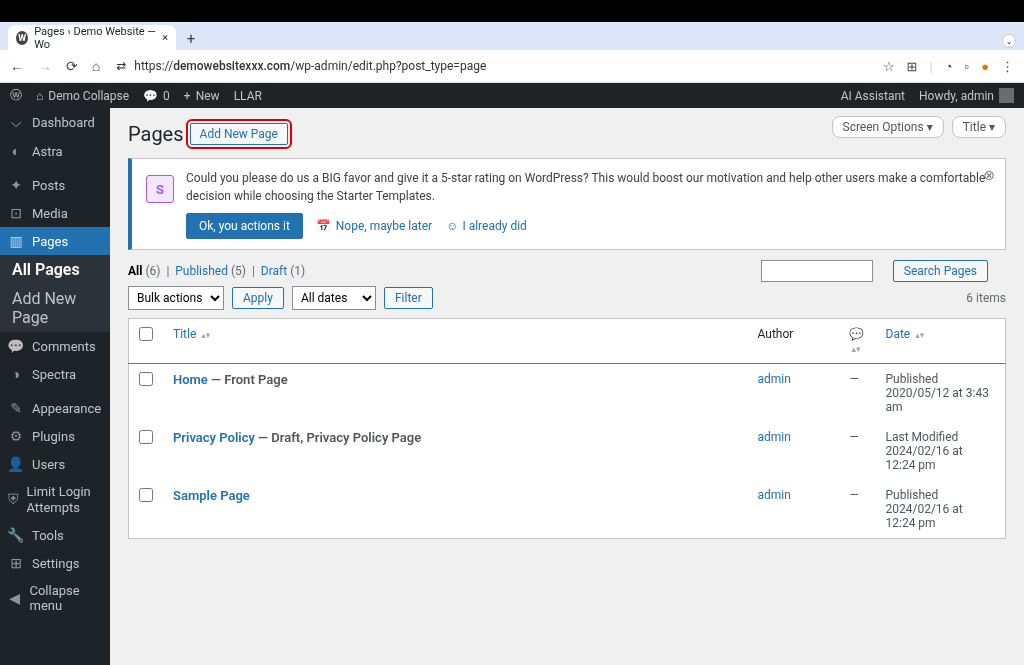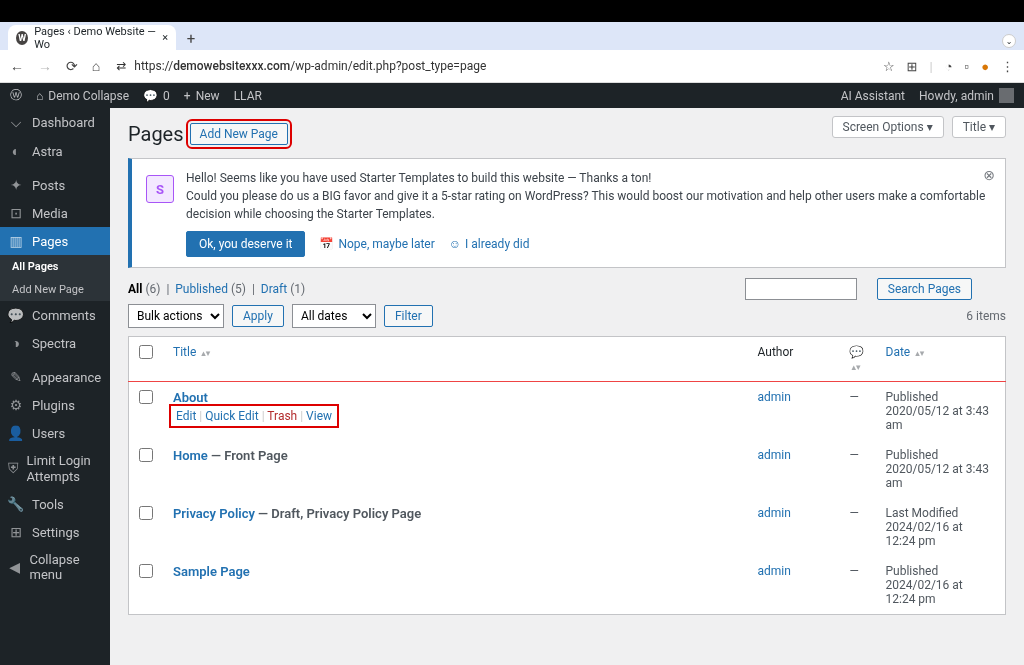--- a/index.html
+++ b/index.html
@@ -18,42 +18,42 @@
   .chrome-dropdown{position:absolute;top:34px;right:8px;width:14px;height:14px;background:#fff;border:1px solid #ccc;border-radius:50%;display:flex;align-items:center;justify-content:center;font-size:8px;}
   .adminbar{background:#1d2327;height:25px;color:#c3c4c7;display:flex;align-items:center;font-size:12px;padding:0 10px;justify-content:space-between;}
   .adminbar-left,.adminbar-right{display:flex;align-items:center;gap:14px;}
   .adminbar-item{display:flex;align-items:center;gap:5px;}
   .avatar{width:15px;height:15px;background:#696c70;display:inline-block;}
   .wp-body{display:flex;height:calc(665px - 22px - 28px - 33px - 25px);}
   .sidebar{width:110px;background:#1d2327;color:#c3c4c7;font-size:13px;flex-shrink:0;}
   .menu-item{padding:6px 8px;display:flex;align-items:center;gap:8px;cursor:pointer;}
   .menu-item.active{background:#2271b1;color:#fff;position:relative;}
   .menu-item.active::after{content:"";position:absolute;right:-5px;top:50%;transform:translateY(-50%);border:5px solid transparent;border-right-color:#f0f0f1;}
-  .submenu{background:#2c3338;font-size:11px;}
+  .submenu{background:#2c3338;font-size:16px;}
   .submenu-item{padding:5px 8px 5px 12px;}
   .submenu-item.cur{color:#fff;font-weight:600;}
   .menu-icon{width:16px;display:inline-flex;justify-content:center;font-size:14px;opacity:.7;}
   .content{flex:1;padding:14px 18px;overflow-y:auto;position:relative;}
   .heading-row{display:flex;align-items:center;gap:6px;margin-bottom:12px;}
   h1{font-size:20px;font-weight:400;}
   .add-new-btn{border:1px solid #2271b1;color:#2271b1;background:#f6f7f7;padding:3px 9px;font-size:12px;border-radius:2px;cursor:pointer;}
   .red-box{outline:2px solid #d00;outline-offset:2px;}
   .top-btns{position:absolute;top:8px;right:18px;display:flex;gap:8px;}
-  .screen-btn{background:#fff;border:1px solid #c3c4c7;padding:3px 10px;font-size:12px;border-radius:3px;color:#50575e;cursor:pointer;}
+  .screen-btn{background:#fff;border:1px solid #c3c4c7;padding:3px 10px;font-size:12px;border-radius:8px;color:#50575e;cursor:pointer;}
   .notice{background:#fff;border:1px solid #c3c4c7;border-left:4px solid #2271b1;padding:10px 14px;display:flex;gap:12px;position:relative;margin-bottom:14px;align-items:flex-start;}
   .notice-logo{width:28px;height:28px;background:#f3e8ff;border:1px solid #a855f7;border-radius:3px;display:flex;align-items:center;justify-content:center;color:#a855f7;font-weight:bold;flex-shrink:0;margin-top:6px;}
   .notice-text{font-size:12px;color:#3c434a;line-height:1.5;}
   .notice-actions{display:flex;gap:14px;align-items:center;margin-top:8px;}
   .btn-primary{background:#2271b1;color:#fff;border:1px solid #2271b1;padding:5px 12px;font-size:12px;border-radius:2px;cursor:pointer;}
   .btn-link{color:#2271b1;font-size:12px;display:flex;align-items:center;gap:4px;cursor:pointer;}
   .dismiss{position:absolute;top:8px;right:10px;color:#787c82;font-size:14px;cursor:pointer;}
   .subsubsub{font-size:12px;color:#646970;margin-bottom:8px;}
   .subsubsub a{color:#2271b1;text-decoration:none;}
   .subsubsub .current{color:#000;font-weight:700;}
-  .search-box{position:absolute;right:34px;display:flex;gap:20px;}
+  .search-box{position:absolute;right:18px;display:flex;gap:20px;}
   .search-box input{border:1px solid #8c8f94;padding:3px;width:112px;font-size:12px;}
   .btn-sec{background:#f6f7f7;border:1px solid #2271b1;color:#2271b1;padding:3px 10px;font-size:12px;border-radius:2px;cursor:pointer;}
   .tablenav{display:flex;gap:8px;align-items:center;margin-bottom:8px;}
   .tablenav select{border:1px solid #8c8f94;padding:2px 4px;font-size:12px;height:24px;background:#fff;}
   .tablenav-pages{margin-left:auto;font-size:12px;color:#646970;}
   table.wp-list{width:100%;border:1px solid #c3c4c7;background:#fff;border-collapse:collapse;font-size:12px;}
   table.wp-list th,table.wp-list td{text-align:left;padding:8px 10px;vertical-align:top;}
   table.wp-list thead th,table.wp-list tfoot th{border-bottom:1px solid #ef4444;font-weight:400;color:#2271b1;}
   table.wp-list th.cb{width:24px;}
   table.wp-list th.author{width:92px;}
@@ -197,24 +197,23 @@
     </div>
 
     <div class="heading-row">
       <h1>Pages</h1>
       <button class="add-new-btn red-box">Add New Page</button>
     </div>
 
     <div class="notice">
       <div class="notice-logo">S</div>
       <div class="notice-text">
-        <div>Hello! Seems like you have used Starter Templates to build this website — Thanks a ton!</div>
         <div>Could you please do us a BIG favor and give it a 5-star rating on WordPress? This would boost our motivation and help other users make a comfortable decision while choosing the Starter Templates.</div>
         <div class="notice-actions">
-          <button class="btn-primary">Ok, you deserve it</button>
+          <button class="btn-primary">Ok, you actions it</button>
           <span class="btn-link">
               <span>📅</span>
               <span>Nope, maybe later</span>
             </span>
           <span class="btn-link">
               <span>☺</span>
               <span>I already did</span>
             </span>
         </div>
       </div>
@@ -247,27 +246,20 @@
         <th class="cb"><input type="checkbox" style=""></th>
         <th><span>Title</span> <span class="sort-ind">▴▾</span></th>
         <th class="author" style="color:#1d2327;">Author</th>
         <th class="comments"><span style="color:#1d2327;">💬</span> <span class="sort-ind">▴▾</span></th>
         <th class="date"><span>Date</span> <span class="sort-ind">▴▾</span></th>
       </tr>
         </thead>
       <tbody id="the-list">
           <tr>
             <td><input type="checkbox" style=""></td>
-            <td><span class="row-title">About<span class="state"></span></span><br><div class="row-actions red-box" style="display:inline-block;padding:1px 3px;"><a>Edit</a> | <a>Quick Edit</a> | <a class="trash">Trash</a> | <a>View</a></div></td>
-            <td><span class="author-link">admin</span></td>
-            <td class="comments-col">—</td>
-            <td class="date-col">Published<br>2020/05/12 at 3:43 am</td>
-          </tr>
-          <tr>
-            <td><input type="checkbox" style=""></td>
             <td><span class="row-title">Home<span class="state"> — Front Page</span></span><br></td>
             <td><span class="author-link">admin</span></td>
             <td class="comments-col">—</td>
             <td class="date-col">Published<br>2020/05/12 at 3:43 am</td>
           </tr>
           <tr>
             <td><input type="checkbox" style=""></td>
             <td><span class="row-title">Privacy Policy<span class="state"> — Draft, Privacy Policy Page</span></span><br></td>
             <td><span class="author-link">admin</span></td>
             <td class="comments-col">—</td>

